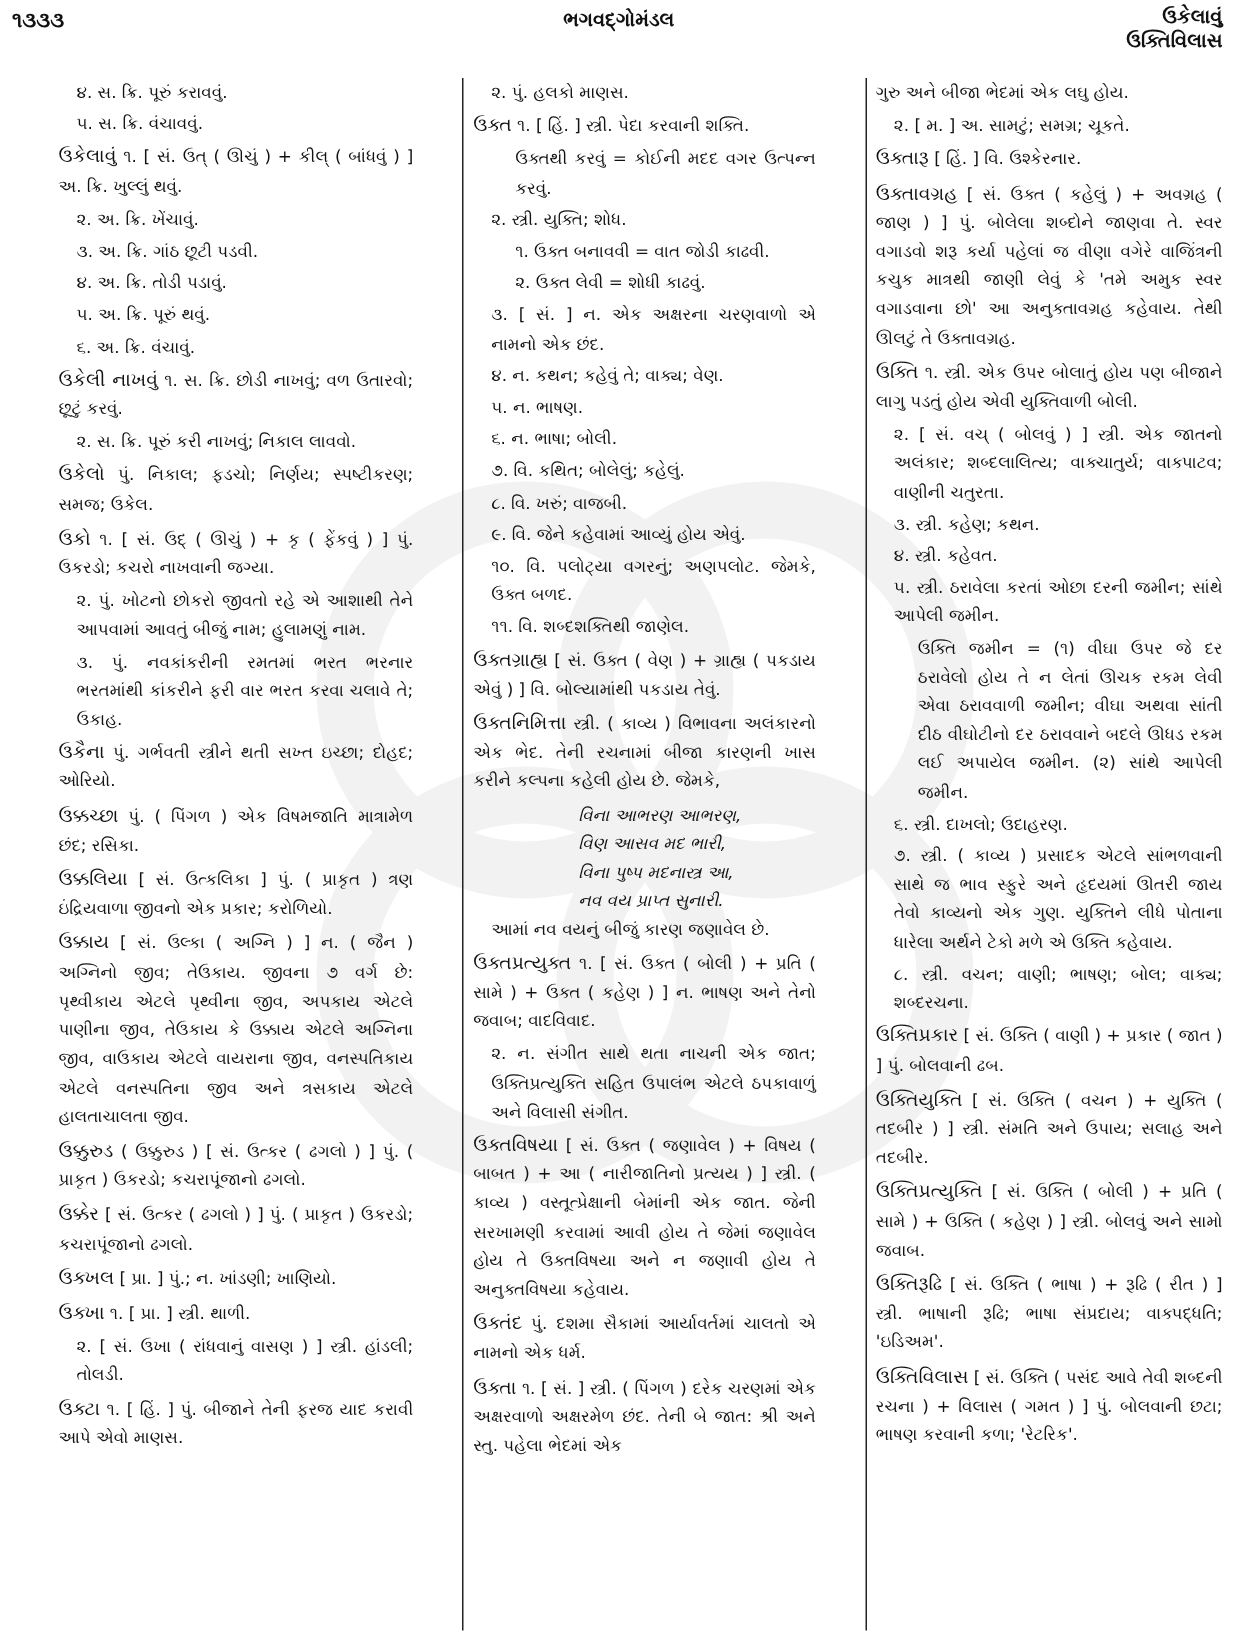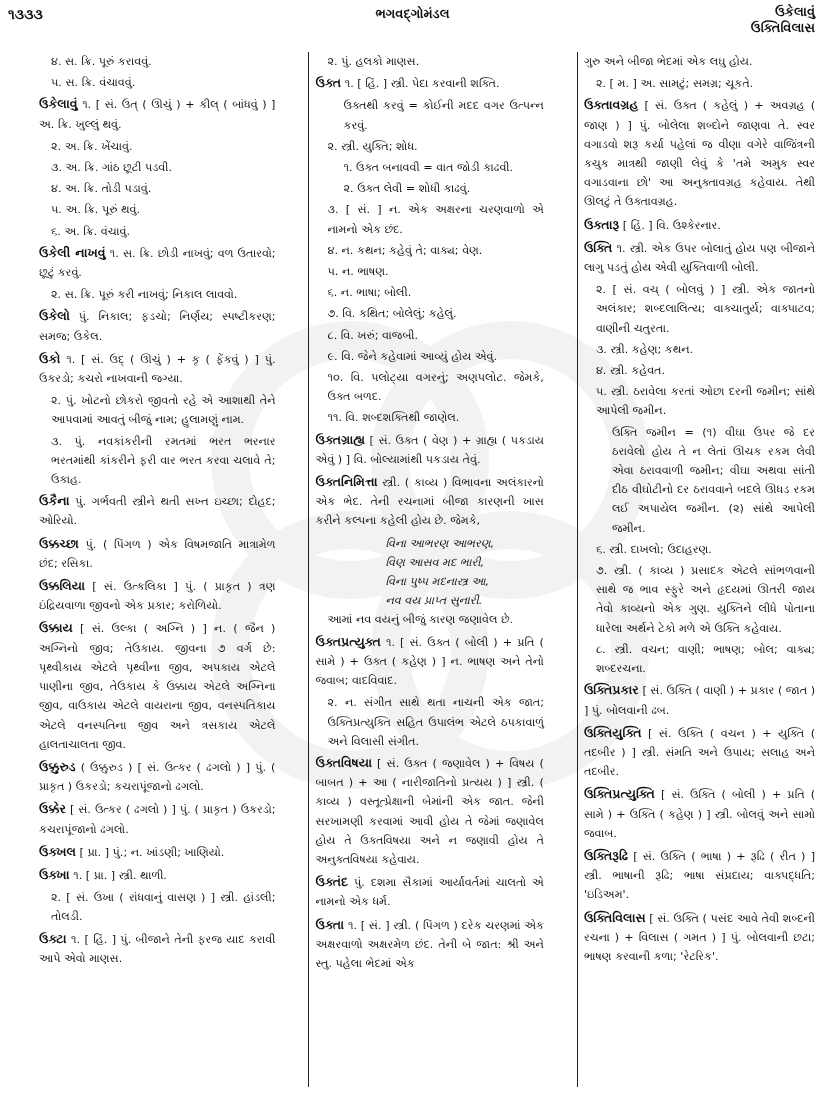--- a/index.html
+++ b/index.html
@@ -22,21 +22,21 @@
     position: absolute; top: 52px; left: 6px; width: 815px; height: 1035px;
     display: flex;
   }
   .col {
     box-sizing: border-box; padding: 0 6px; font-size: 11.2px; line-height: 19.2px; overflow: hidden; margin-left: 27px;
   }
   .col1 { width: 276px; }
   .col2 { width: 268px; border-left: 1.5px solid #222; }
   .col3 { width: 271px; border-left: 1.5px solid #222; }
   .entry { margin: 0 0 3px 0; text-align: justify; }
-  .entry .hw { font-weight: bold; font-size: 12.5px; }
+  .entry .hw { font-weight: normal; font-size: 12.5px; }
   .entry .body { }
   .sense { padding-left: 12px; text-indent: 0; margin: 0 0 2px 0; text-align: justify; }
   .sense.sub { padding-left: 28px; }
   .verse { padding-left: 70px; margin: 0; font-style: italic; }
   .para { padding-left: 12px; margin: 0 0 2px 0; text-align: justify; }
 </style>
 </head>
 <body>
 
 <svg class="watermark" viewBox="0 0 460 600" xmlns="http://www.w3.org/2000/svg">
@@ -109,22 +109,22 @@
       <div class="para">આમાં નવ વયનું બીજું કારણ જણાવેલ છે.</div>
       <div class="entry"><span class="hw">ઉક્તપ્રત્યુક્ત</span><span class="body"> ૧. [ સં. ઉક્ત ( બોલી ) + પ્રતિ ( સામે ) + ઉક્ત ( કહેણ ) ] ન. ભાષણ અને તેનો જવાબ; વાદવિવાદ.</span></div>
       <div class="sense">૨. ન. સંગીત સાથે થતા નાચની એક જાત; ઉક્તિપ્રત્યુક્તિ સહિત ઉપાલંભ એટલે ઠપકાવાળું અને વિલાસી સંગીત.</div>
       <div class="entry"><span class="hw">ઉક્તવિષયા</span><span class="body"> [ સં. ઉક્ત ( જણાવેલ ) + વિષય ( બાબત ) + આ ( નારીજાતિનો પ્રત્યય ) ] સ્ત્રી. ( કાવ્ય ) વસ્તૂત્પ્રેક્ષાની બેમાંની એક જાત. જેની સરખામણી કરવામાં આવી હોય તે જેમાં જણાવેલ હોય તે ઉક્તવિષયા અને ન જણાવી હોય તે અનુક્તવિષયા કહેવાય.</span></div>
       <div class="entry"><span class="hw">ઉક્તંદ</span><span class="body"> પું. દશમા સૈકામાં આર્યાવર્તમાં ચાલતો એ નામનો એક ધર્મ.</span></div>
       <div class="entry"><span class="hw">ઉક્તા</span><span class="body"> ૧. [ સં. ] સ્ત્રી. ( પિંગળ ) દરેક ચરણમાં એક અક્ષરવાળો અક્ષરમેળ છંદ. તેની બે જાત: શ્રી અને સ્તુ. પહેલા ભેદમાં એક</span></div>
     </div>
   <div class="col col3">
       <div class="entry">ગુરુ અને બીજા ભેદમાં એક લઘુ હોય.</div>
       <div class="sense">૨. [ મ. ] અ. સામટું; સમગ્ર; ચૂકતે.</div>
+      <div class="entry"><span class="hw">ઉક્તારૂ</span><span class="body"> [ હિં. ] વિ. ઉશ્કેરનાર.</span></div>
       <div class="entry"><span class="hw">ઉક્તાવગ્રહ</span><span class="body"> [ સં. ઉક્ત ( કહેલું ) + અવગ્રહ ( જાણ ) ] પું. બોલેલા શબ્દોને જાણવા તે. સ્વર વગાડવો શરૂ કર્યા પહેલાં જ વીણા વગેરે વાજિંત્રની કચુક માત્રથી જાણી લેવું કે 'તમે અમુક સ્વર વગાડવાના છો' આ અનુક્તાવગ્રહ કહેવાય. તેથી ઊલટું તે ઉક્તાવગ્રહ.</span></div>
-      <div class="entry"><span class="hw">ઉક્તારૂ</span><span class="body"> [ હિં. ] વિ. ઉશ્કેરનાર.</span></div>
       <div class="entry"><span class="hw">ઉક્તિ</span><span class="body"> ૧. સ્ત્રી. એક ઉપર બોલાતું હોય પણ બીજાને લાગુ પડતું હોય એવી યુક્તિવાળી બોલી.</span></div>
       <div class="sense">૨. [ સં. વચ્ ( બોલવું ) ] સ્ત્રી. એક જાતનો અલંકાર; શબ્દલાલિત્ય; વાક્ચાતુર્ય; વાક્પાટવ; વાણીની ચતુરતા.</div>
       <div class="sense">૩. સ્ત્રી. કહેણ; કથન.</div>
       <div class="sense">૪. સ્ત્રી. કહેવત.</div>
       <div class="sense">૫. સ્ત્રી. ઠરાવેલા કરતાં ઓછા દરની જમીન; સાંથે આપેલી જમીન.</div>
       <div class="sense sub">ઉક્તિ જમીન = (૧) વીઘા ઉપર જે દર ઠરાવેલો હોય તે ન લેતાં ઊચક રકમ લેવી એવા ઠરાવવાળી જમીન; વીઘા અથવા સાંતી દીઠ વીઘોટીનો દર ઠરાવવાને બદલે ઊધડ રકમ લઈ અપાયેલ જમીન. (૨) સાંથે આપેલી જમીન.</div>
       <div class="sense">૬. સ્ત્રી. દાખલો; ઉદાહરણ.</div>
       <div class="sense">૭. સ્ત્રી. ( કાવ્ય ) પ્રસાદક એટલે સાંભળવાની સાથે જ ભાવ સ્ફુરે અને હૃદયમાં ઊતરી જાય તેવો કાવ્યનો એક ગુણ. યુક્તિને લીધે પોતાના ધારેલા અર્થને ટેકો મળે એ ઉક્તિ કહેવાય.</div>
       <div class="sense">૮. સ્ત્રી. વચન; વાણી; ભાષણ; બોલ; વાક્ય; શબ્દરચના.</div>
       <div class="entry"><span class="hw">ઉક્તિપ્રકાર</span><span class="body"> [ સં. ઉક્તિ ( વાણી ) + પ્રકાર ( જાત ) ] પું. બોલવાની ઢબ.</span></div>

